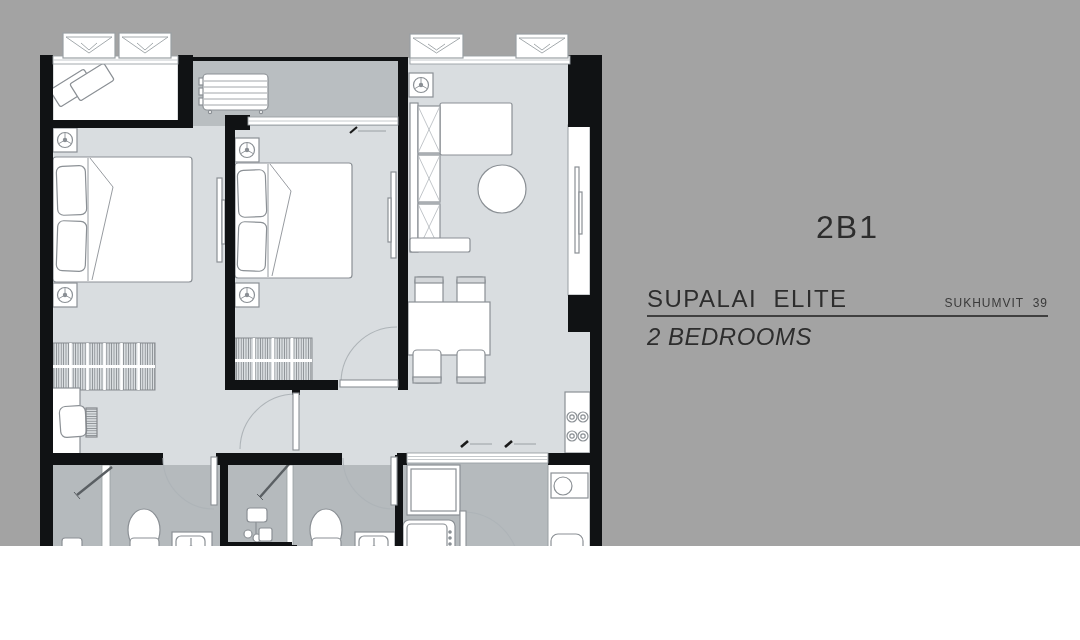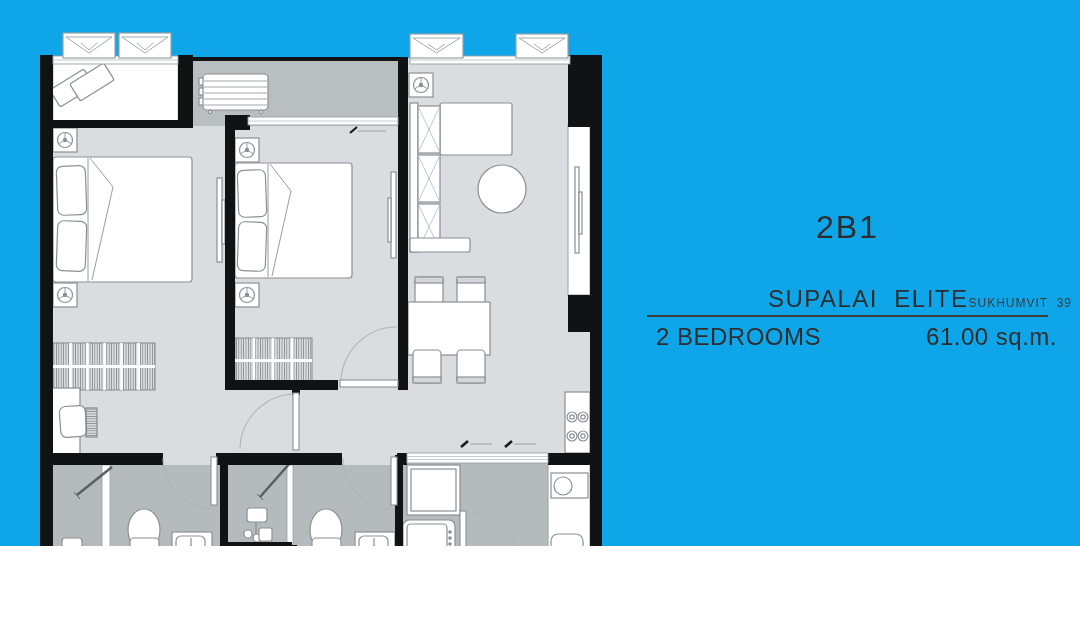--- a/index.html
+++ b/index.html
@@ -1,28 +1,28 @@
 <!DOCTYPE html>
 <html><head>
 <meta charset="utf-8">
 <style>
   html,body{margin:0;padding:0;background:#ffffff;}
-  #stage{position:relative;width:1080px;height:546px;background:#0ea5e9;overflow:hidden;
+  #stage{position:relative;width:1080px;height:546px;background:#a3a3a3;overflow:hidden;
          font-family:"Liberation Sans", sans-serif;}
   #plan-svg{position:absolute;left:0;top:0;}
   .panel{position:absolute;left:647px;top:205px;width:401px;height:150px;color:#2d2d2d;}
   .unit-code{position:absolute;left:0;top:4px;width:100%;text-align:center;
              font-size:32px;letter-spacing:2px;white-space:pre;}
   .row1{position:absolute;left:0;top:80px;width:100%;display:flex;
-        justify-content:flex-end;align-items:baseline;margin-left:24px;}
+        justify-content:space-between;align-items:baseline;}
   .project-name{font-size:24px;letter-spacing:1.5px;white-space:pre;}
   .project-location{font-size:12px;letter-spacing:1px;color:#3a3a3a;white-space:pre;}
   .divider{position:absolute;left:0;top:110px;width:100%;height:2px;background:#3f3f3f;}
-  .row2{position:absolute;left:9px;top:118px;width:100%;display:flex;
-        justify-content:space-between;align-items:baseline;}
+  .row2{position:absolute;left:0;top:118px;width:100%;display:flex;
+        justify-content:space-between;align-items:baseline;font-style:italic;}
   .unit-type{font-size:24px;letter-spacing:0.5px;white-space:pre;}
   .unit-area{font-size:24px;letter-spacing:0.5px;white-space:pre;}
 </style>
 </head>
 <body>
 
 <div id="stage">
 
   <svg id="plan-svg" width="1080" height="640" viewBox="0 0 1080 640">
     <defs>
@@ -352,17 +352,16 @@
 
   <div class="panel">
     <div class="unit-code">2B1</div>
     <div class="row1">
       <span class="project-name">SUPALAI  ELITE</span>
       <span class="project-location">SUKHUMVIT  39</span>
     </div>
     <div class="divider"></div>
     <div class="row2">
       <span class="unit-type">2 BEDROOMS</span>
-      <span class="unit-area">61.00 sq.m.</span>
     </div>
   </div>
 
 </div>
 
 </body></html>

